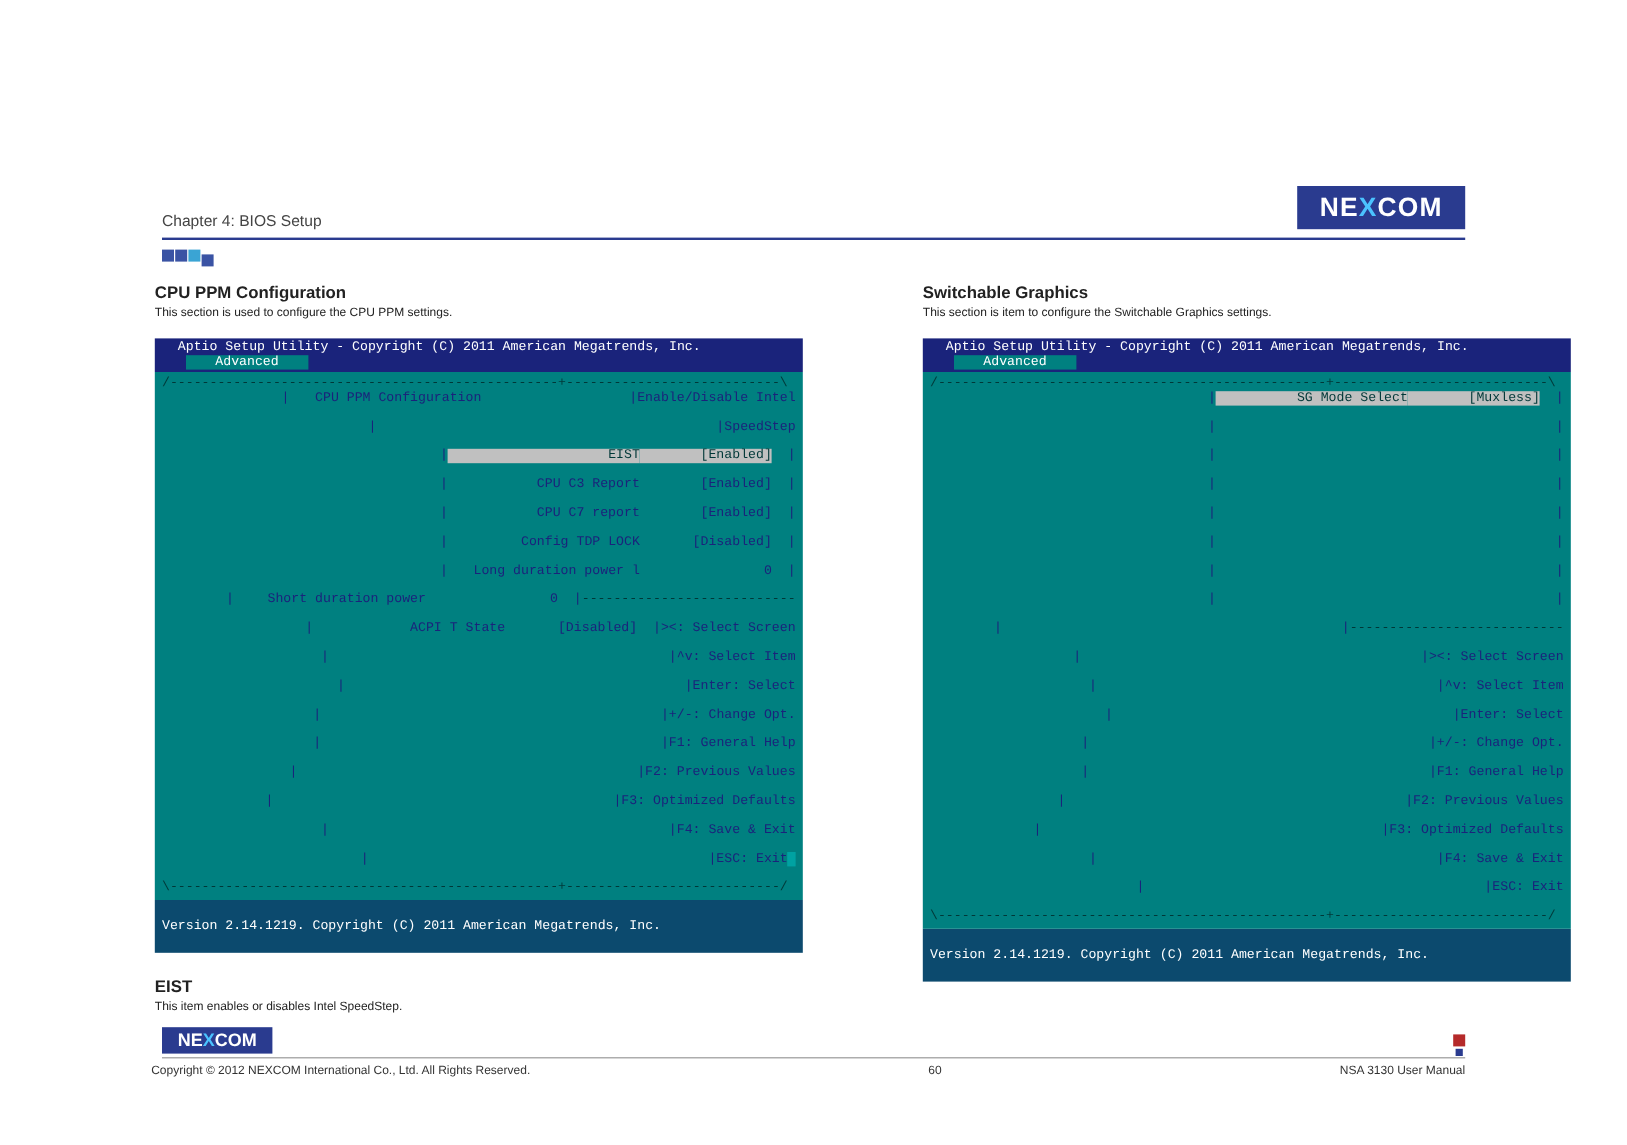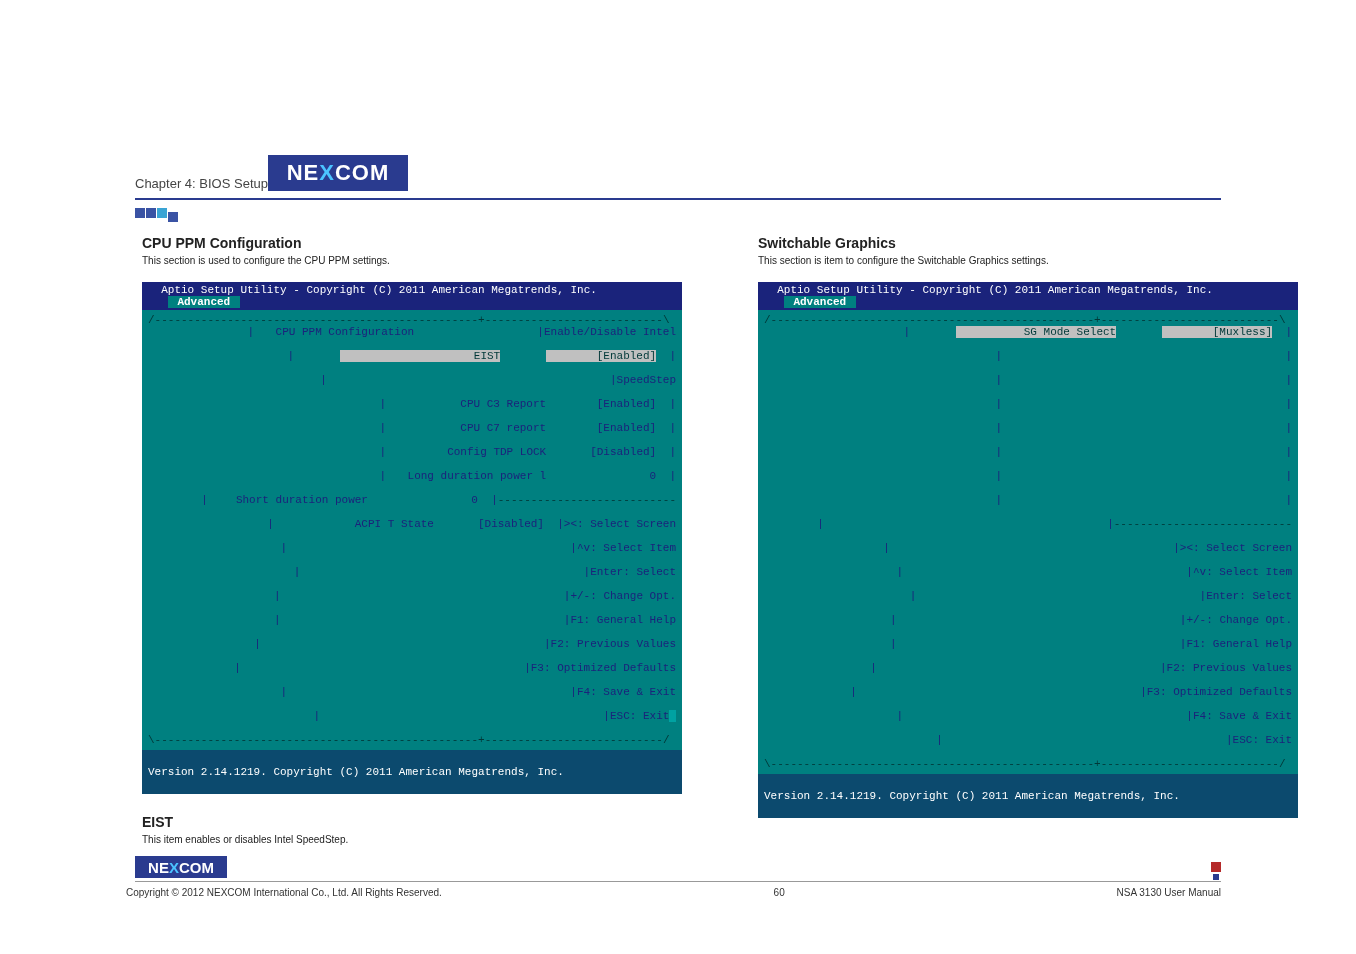--- a/index.html
+++ b/index.html
@@ -11,20 +11,21 @@
     font-family: Arial, sans-serif;
     position: relative;
     overflow: hidden;
   }
   .page-header {
     position: absolute;
     top: 155px;
     left: 135px;
     right: 135px;
     display: flex;
+    justify-content: space-between;
     align-items: flex-end;
   }
   .chapter {
     font-size: 13px;
     color: #444;
   }
   .logo-top {
     width: 140px;
     height: 36px;
     background: #2a3b8f;
@@ -65,24 +66,24 @@
   .sq3 { background: #3aa4d4; }
   .squares-line {
     width: 24px;
     height: 2px;
     background: #3a53a4;
     margin-top: 4px;
   }
   .content {
     position: absolute;
     top: 235px;
-    left: 142px;
-    right: 135px;
-    display: flex;
-    gap: 76px;
+    left: 129px;
+    right: 135px;
+    display: flex;
+    gap: 100px;
   }
   .col {
     flex: 1;
   }
   .section-head {
     font-size: 14px;
     font-weight: bold;
     color: #222;
     margin-bottom: 4px;
   }
@@ -99,35 +100,33 @@
   }
   .bios-hdr {
     background: #1a237b;
     color: #fff;
     padding: 2px 6px;
     white-space: pre;
   }
   .bios-hdr .tab {
     background: #008080;
     color: #fff;
-    padding: 0 3px;
-    font-weight: bold;
+    padding: 0 18px;
   }
   .bios-body {
     background: #008080;
     min-height: 200px;
     position: relative;
     padding: 4px 6px;
     white-space: pre;
     color: #003838;
   }
   .bios-body .highlight {
     background: #c0c0c0;
     color: #003838;
-    margin-left: 46px;
   }
   .bios-body .cursor {
     background: #00a2a2;
     color: #003838;
   }
   .bios-body .left {
     color: #1a237b;
   }
   .bios-body .help {
     color: #1a237b;
@@ -227,22 +226,22 @@
 <div class="content">
   <div class="col">
     <div class="section-head">CPU PPM Configuration</div>
     <div class="section-body">This section is used to configure the CPU PPM settings.</div>
 
     <div class="bios">
       <div class="bios-hdr"><span>  Aptio Setup Utility - Copyright (C) 2011 American Megatrends, Inc.</span>
    <span class="tab"> Advanced </span></div>
       <div class="bios-body"><span class="sepline">/-------------------------------------------------+---------------------------\</span>
 <span class="row-line"><span class="pipe">|</span><span class="bios-left-cell left">  CPU PPM Configuration</span><span class="bios-mid-cell"></span>  <span class="pipe">|</span><span class="help">Enable/Disable Intel</span></span>
+<span class="row-line"><span class="pipe">|</span><span class="bios-left-cell"></span><span class="bios-mid-cell"></span>  <span class="pipe">|</span><span class="help">SpeedStep</span></span>
 <span class="row-line"><span class="pipe">|</span><span class="bios-left-cell highlight">  EIST</span><span class="bios-mid-cell highlight">[Enabled]</span>  <span class="pipe">|</span></span>
-<span class="row-line"><span class="pipe">|</span><span class="bios-left-cell"></span><span class="bios-mid-cell"></span>  <span class="pipe">|</span><span class="help">SpeedStep</span></span>
 <span class="row-line"><span class="pipe">|</span><span class="bios-left-cell left">  CPU C3 Report</span><span class="bios-mid-cell left">[Enabled]</span>  <span class="pipe">|</span></span>
 <span class="row-line"><span class="pipe">|</span><span class="bios-left-cell left">  CPU C7 report</span><span class="bios-mid-cell left">[Enabled]</span>  <span class="pipe">|</span></span>
 <span class="row-line"><span class="pipe">|</span><span class="bios-left-cell left">  Config TDP LOCK</span><span class="bios-mid-cell left">[Disabled]</span>  <span class="pipe">|</span></span>
 <span class="row-line"><span class="pipe">|</span><span class="bios-left-cell left">  Long duration power l</span><span class="bios-mid-cell left">0</span>  <span class="pipe">|</span></span>
 <span class="row-line"><span class="pipe">|</span><span class="bios-left-cell left">  Short duration power</span><span class="bios-mid-cell left">0</span>  <span class="pipe">|</span><span class="sepline">---------------------------</span></span>
 <span class="row-line"><span class="pipe">|</span><span class="bios-left-cell left">  ACPI T State</span><span class="bios-mid-cell left">[Disabled]</span>  <span class="pipe">|</span><span class="help">&gt;&lt;: Select Screen</span></span>
 <span class="row-line"><span class="pipe">|</span><span class="bios-left-cell"></span><span class="bios-mid-cell"></span>  <span class="pipe">|</span><span class="help">^v: Select Item</span></span>
 <span class="row-line"><span class="pipe">|</span><span class="bios-left-cell"></span><span class="bios-mid-cell"></span>  <span class="pipe">|</span><span class="help">Enter: Select</span></span>
 <span class="row-line"><span class="pipe">|</span><span class="bios-left-cell"></span><span class="bios-mid-cell"></span>  <span class="pipe">|</span><span class="help">+/-: Change Opt.</span></span>
 <span class="row-line"><span class="pipe">|</span><span class="bios-left-cell"></span><span class="bios-mid-cell"></span>  <span class="pipe">|</span><span class="help">F1: General Help</span></span>

